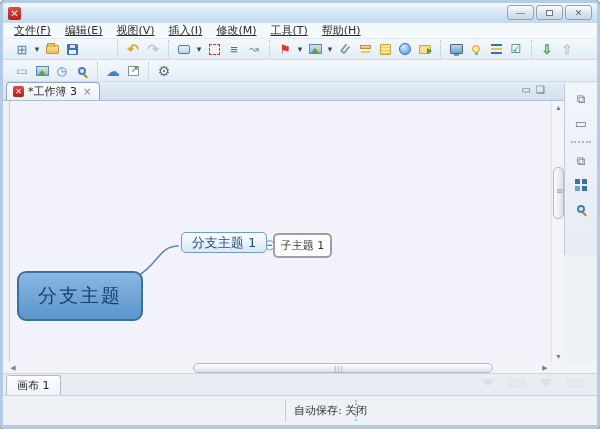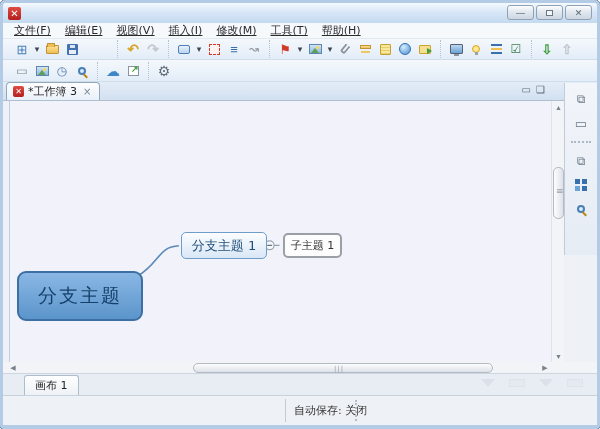--- a/index.html
+++ b/index.html
@@ -79,24 +79,24 @@
   .pane-btns { position:absolute; right:52px; top:3px; display:flex; gap:5px; }
   .pane-btn { font-size:10px; color:#5d6b7a; background:transparent; border:none; line-height:10px; }
   
   .main { flex:0 0 261px; position:relative; background:#eef1f6; }
   .canvas { position:absolute; left:6px; top:0; right:46px; bottom:0;
     background:#f1f2fa; border-left:1px solid #c3cfdc; overflow:hidden; }
   .topic { position:absolute; display:flex; align-items:center; justify-content:center; }
   .topic-central { left:7px; top:170px; width:126px; height:50px;
     background:linear-gradient(#8ab7e4,#5b95cb); border:2px solid #3c70a4; border-radius:9px;
     font-size:19px; color:#16406b; letter-spacing:2px; }
-  .topic-branch { left:171px; top:131px; width:86px; height:27px;
+  .topic-branch { left:171px; top:131px; width:86px; height:21px;
     background:linear-gradient(#fbfdff,#d9e7f6); border:1.5px solid #6f9cc9; border-radius:5px;
     font-size:13px; color:#1f4e79; }
-  .topic-sub { left:273px; top:132px; width:59px; height:25px;
+  .topic-sub { left:263px; top:132px; width:59px; height:25px;
     background:#fdfdfd; border:2px solid #9aa0a6; border-radius:5px;
     font-size:11px; color:#333; }
   .mm-svg { position:absolute; left:0; top:0; width:100%; height:100%; pointer-events:none; }
   
   .vscroll { position:absolute; right:33px; top:0; bottom:0; width:13px;
     background:#f2f4f8; border-left:1px solid #dfe4ea; }
   .vs-arrow { position:absolute; left:0; width:13px; height:12px; font-size:7px; color:#77828e;
     display:flex; align-items:center; justify-content:center; background:transparent; border:none; }
   .vs-up { top:0; } .vs-down { bottom:0; }
   .vs-thumb { position:absolute; left:1px; top:66px; width:11px; height:52px;
@@ -112,21 +112,21 @@
   
   .hscroll { flex:0 0 12px; position:relative; background:#f2f4f8; border-bottom:1px solid #cdd6e0; }
   .hs-arrow { position:absolute; top:0; width:12px; height:11px; font-size:7px; color:#77828e;
     display:flex; align-items:center; justify-content:center; background:transparent; border:none; }
   .hs-left { left:4px; } .hs-right { right:46px; }
   .hs-thumb { position:absolute; left:190px; top:1px; width:300px; height:10px;
     background:linear-gradient(#fdfdfd,#dde2e8); border:1px solid #b2bac3; border-radius:5px; }
   .hs-thumb::after { content:"|||"; position:absolute; left:140px; top:1px; font-size:7px; color:#97a1ac; letter-spacing:1px; }
   
   .sheetbar { flex:0 0 22px; background:#e8edf3; border-bottom:1px solid #c8d2dd;
-    display:flex; align-items:flex-end; padding-left:21px; position:relative; }
+    display:flex; align-items:flex-end; padding-left:3px; position:relative; }
   .sheet-tab { height:20px; padding:0 10px; background:linear-gradient(#fefefe,#eef2f6);
     border:1px solid #aebccb; border-bottom:none; border-radius:3px 3px 0 0;
     font-size:11px; color:#222; display:flex; align-items:center; }
   .ghosts { position:absolute; right:14px; top:5px; display:flex; gap:14px; opacity:.5; }
   .ghost { width:0; height:0; border-left:7px solid transparent; border-right:7px solid transparent; border-top:8px solid #cfd6de; }
   .ghost.sq { width:16px; height:8px; border:1px solid #d3dae2; background:#e3e9f0; }
   
   .statusbar { flex:1; background:#eef1f5; display:flex; align-items:center; font-size:11px; color:#333; position:relative; }
   .status-left { padding-left:8px; }
   .status-div { position:absolute; left:282px; top:3px; bottom:3px; width:1px; background:#c3cbd4; }

